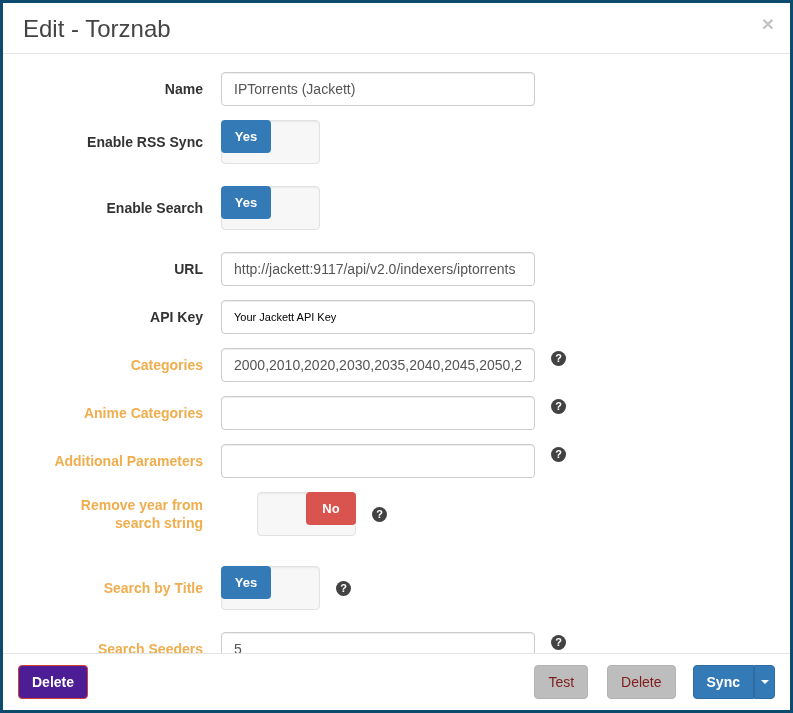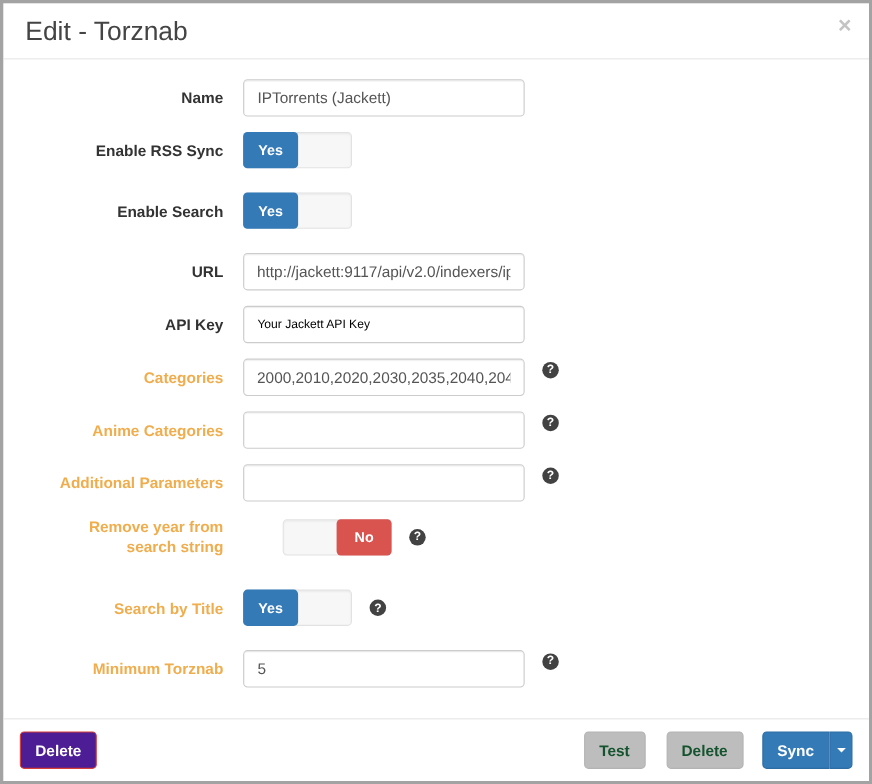--- a/index.html
+++ b/index.html
@@ -4,21 +4,21 @@
 <style>
   * { box-sizing: border-box; margin: 0; padding: 0; }
   html, body { background: #fff; }
   body {
     font-family: "Liberation Sans", sans-serif;
     width: 793px; height: 713px;
     overflow: hidden;
   }
   .frame {
     width: 793px; height: 713px;
-    border: 3px solid #a3a3a3;
+    border: 3px solid #0c4a6e;
     background: #fff;
     display: flex; flex-direction: column;
   }
   
   .modal-header {
     flex: 0 0 auto;
     padding: 12px 20px 11px 20px;
     border-bottom: 1px solid #e5e5e5;
     position: relative;
   }
@@ -50,34 +50,34 @@
     font-size: 14px; font-weight: 700; color: #333;
     line-height: 18px;
   }
   .col-label.advanced { color: #f0ad4e; }
   .col-label .narrow { display: inline-block; max-width: 145px; }
   .col-control {
     display: flex; align-items: center;
     margin-left: 18px;
   }
   .text-input {
-    width: 256px; height: 34px;
+    width: 314px; height: 34px;
     padding: 6px 12px;
     font-size: 14px; color: #555;
     font-family: "Liberation Sans", sans-serif;
     border: 1px solid #ccc; border-radius: 4px;
     background: #fff;
     box-shadow: inset 0 1px 1px rgba(0,0,0,.075);
     outline: none;
     white-space: nowrap; overflow: hidden;
   }
   .api-key { color: #000; font-size: 11px; }
   
   .toggle {
-    width: 99px; height: 33px;
+    width: 99px; height: 44px;
     background: #f7f7f7;
     border: 1px solid #e2e2e2;
     border-radius: 4px;
     box-shadow: inset 0 1px 2px rgba(0,0,0,.06);
     display: flex;
     cursor: pointer;
   }
   .toggle.right { justify-content: flex-end; margin-left: 36px; }
   .toggle-handle {
     width: 50px; height: 33px; margin: -1px;
@@ -109,21 +109,21 @@
     height: 34px;
     padding: 6px 13px;
     font-size: 14px;
     font-family: "Liberation Sans", sans-serif;
     border-radius: 4px;
     border: 1px solid transparent;
     cursor: pointer;
     line-height: 20px;
   }
   .btn-danger  { background: #4c1d95; border-color: #d43f3a; color: #fff; font-weight: 700; }
-  .btn-default { background: #bdbdbd; border-color: #b3b3b3; color: #14532d; font-weight: 700; }
+  .btn-default { background: #bdbdbd; border-color: #b3b3b3; color: #7f1d1d; font-weight: 400; }
   .footer-spacer { flex: 1 1 auto; }
   .btn-test   { margin-right: 19px; }
   .btn-cancel { margin-right: 17px; }
   .btn-group-save { display: inline-flex; }
   .btn-primary {
     background: #337ab7; border-color: #2e6da4; color: #fff; font-weight: 700;
   }
   .btn-save {
     border-top-right-radius: 0; border-bottom-right-radius: 0;
   }
@@ -229,21 +229,21 @@
       <label class="col-label advanced">Search by Title</label>
       <div class="col-control">
         <div class="toggle">
           <span class="toggle-handle handle-yes">Yes</span>
         </div>
         <span class="help-icon">?</span>
       </div>
     </div>
 
     <div class="form-row row-text">
-      <label class="col-label advanced">Minimum Torznab</label>
+      <label class="col-label advanced">Search Seeders</label>
       <div class="col-control">
         <input class="text-input" type="text" value="5" style="">
         <span class="help-icon help-raised">?</span>
       </div>
     </div>
 
   </div>
 
   <div class="modal-footer">
     <button class="btn btn-danger">Delete</button>

